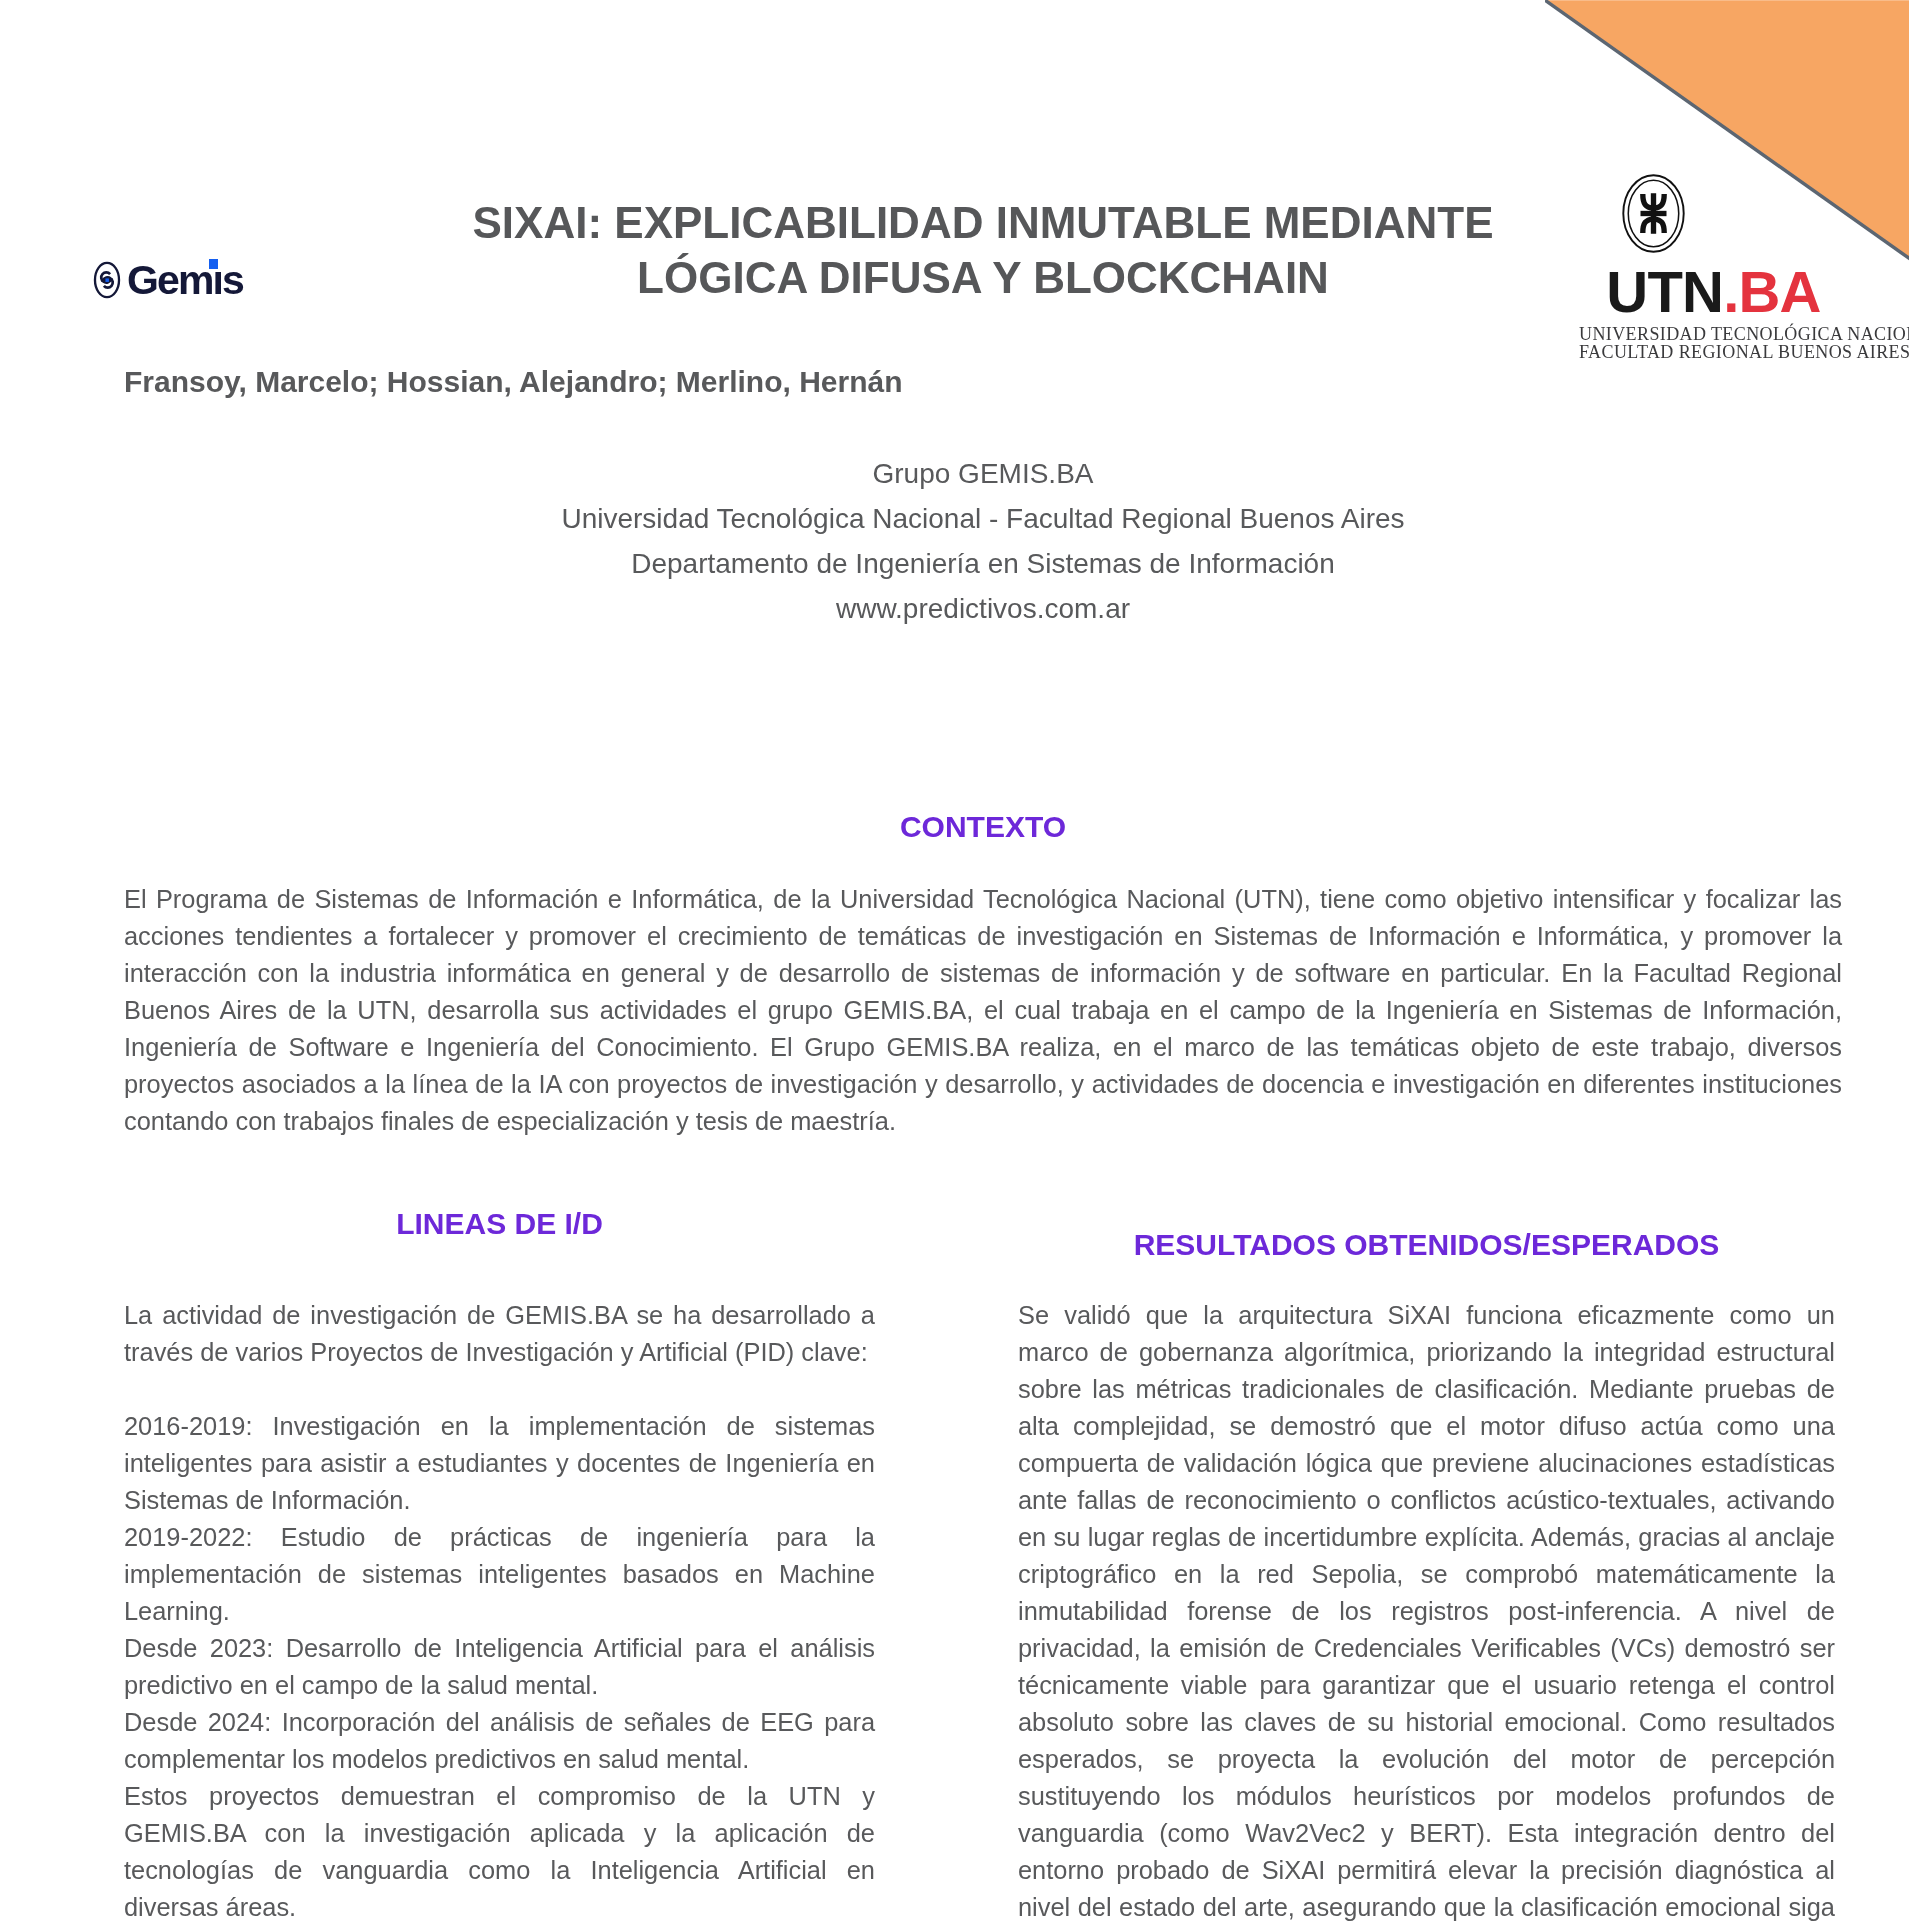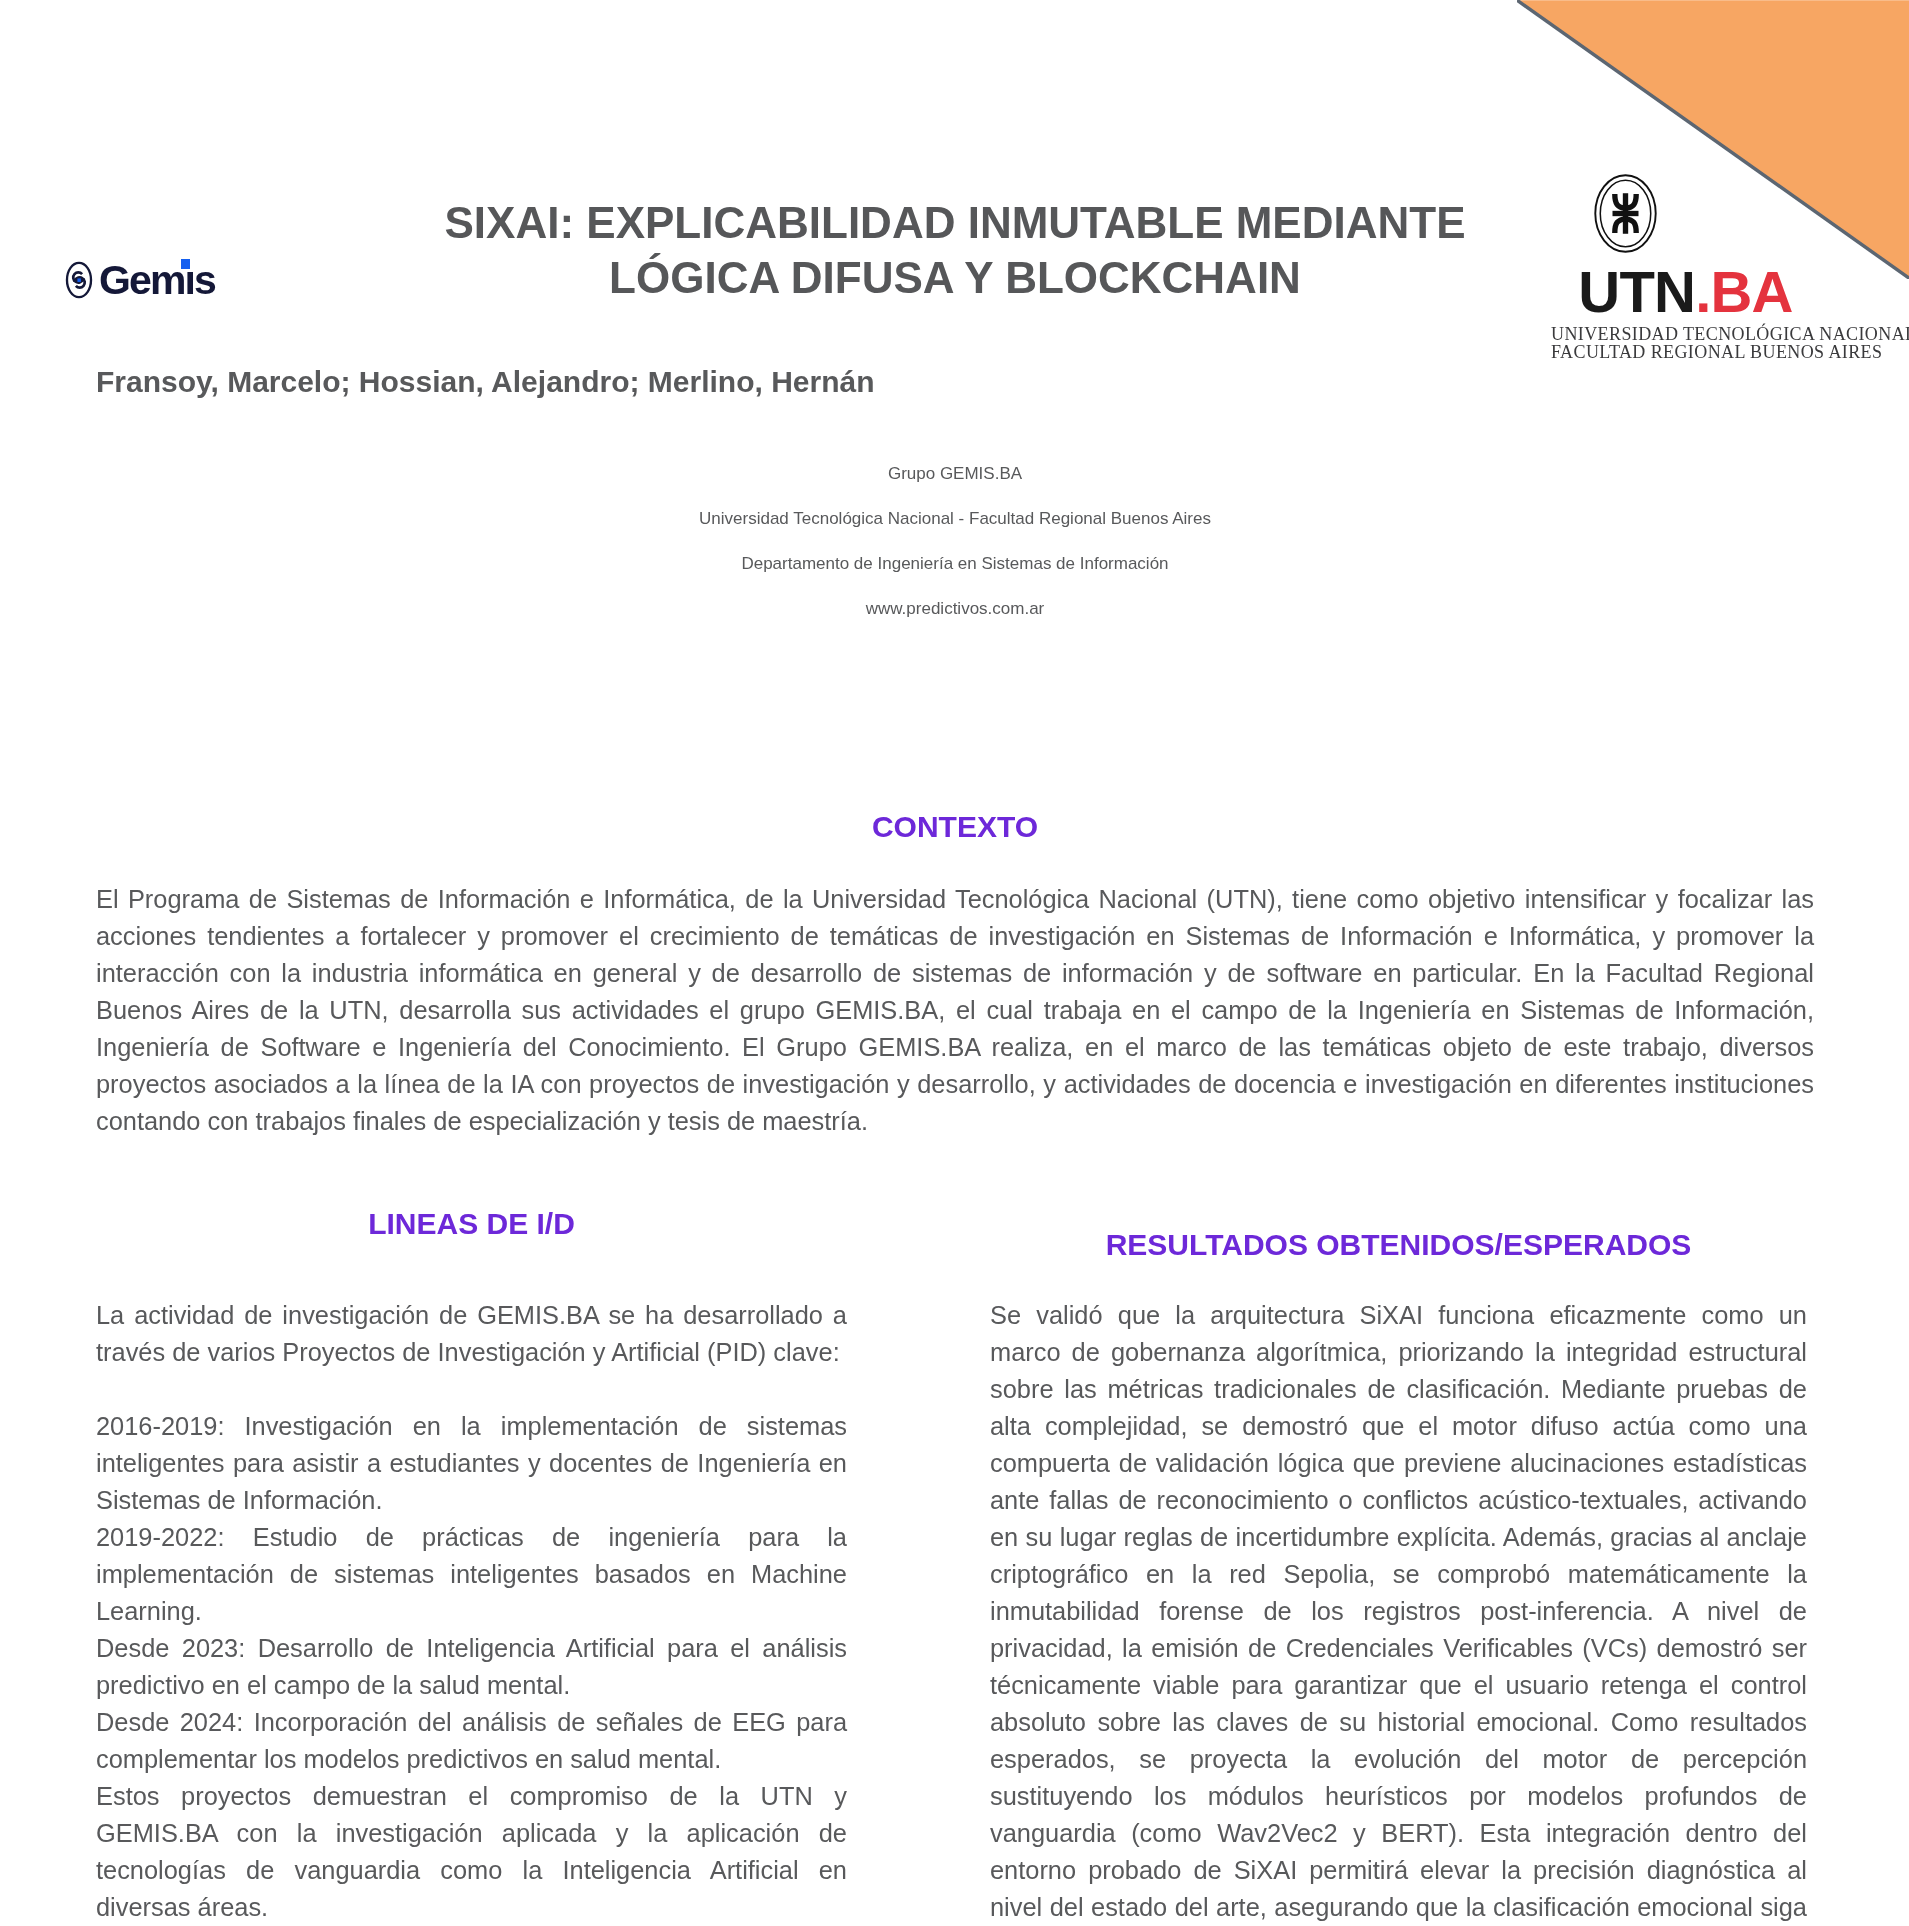--- a/index.html
+++ b/index.html
@@ -4,21 +4,21 @@
 <style>
   html,body{margin:0;padding:0;background:#ffffff;}
   .page{
     position:relative;
     width:1910px;height:2702px;
     background:#ffffff;
     font-family:"Liberation Sans",sans-serif;
     color:#58595b;
     overflow:hidden;
   }
-  .abs{position:absolute;}
+  .abs{position:absolute;margin-left:28px;}
   
   .corner{left:1517px;top:0;width:393px;height:279px;}
   
   .gemis{left:65px;top:254px;width:247px;height:58px;}
   .gemis-emblem{position:absolute;left:0;top:7px;width:28px;height:38px;}
   .gemis-word{
     position:absolute;left:34px;top:0;
     font-size:41px;font-weight:bold;letter-spacing:-1.9px;
     line-height:52px;color:#141838;white-space:nowrap;
   }
@@ -36,21 +36,21 @@
   .utn-cap{position:absolute;left:-23px;width:270px;text-align:center;
     font-size:18px;line-height:17px;color:#3a3a3c;letter-spacing:0.4px;white-space:nowrap;font-family:Liberation Serif, serif;}
   .utn-cap1{top:153px;}
   .utn-cap2{top:171px;}
   
   .title{left:96px;top:195px;width:1718px;text-align:center;
     font-size:44px;font-weight:bold;line-height:55px;color:#565759;}
   .authors{left:96px;top:362px;width:1718px;
     font-size:30px;font-weight:bold;line-height:39px;color:#58595b;}
   .affil{left:96px;top:451px;width:1718px;text-align:center;
-    font-size:17px;line-height:45px;color:#58595b;}
+    font-size:28px;line-height:45px;color:#58595b;}
   
   .h{font-size:30px;font-weight:bold;line-height:37px;text-align:center;color:#6d28d9;}
   .h-contexto{left:96px;top:808px;width:1718px;}
   .h-lineas{left:96px;top:1205px;width:751px;}
   .h-resultados{left:990px;top:1226px;width:817px;}
   
   .body-txt{font-size:25.4px;line-height:37px;text-align:justify;color:#58595b;}
   .body-txt p{margin:0;padding:0;}
   .ctx{left:96px;top:881px;width:1718px;}
   .col-l{left:96px;top:1297px;width:751px;}

